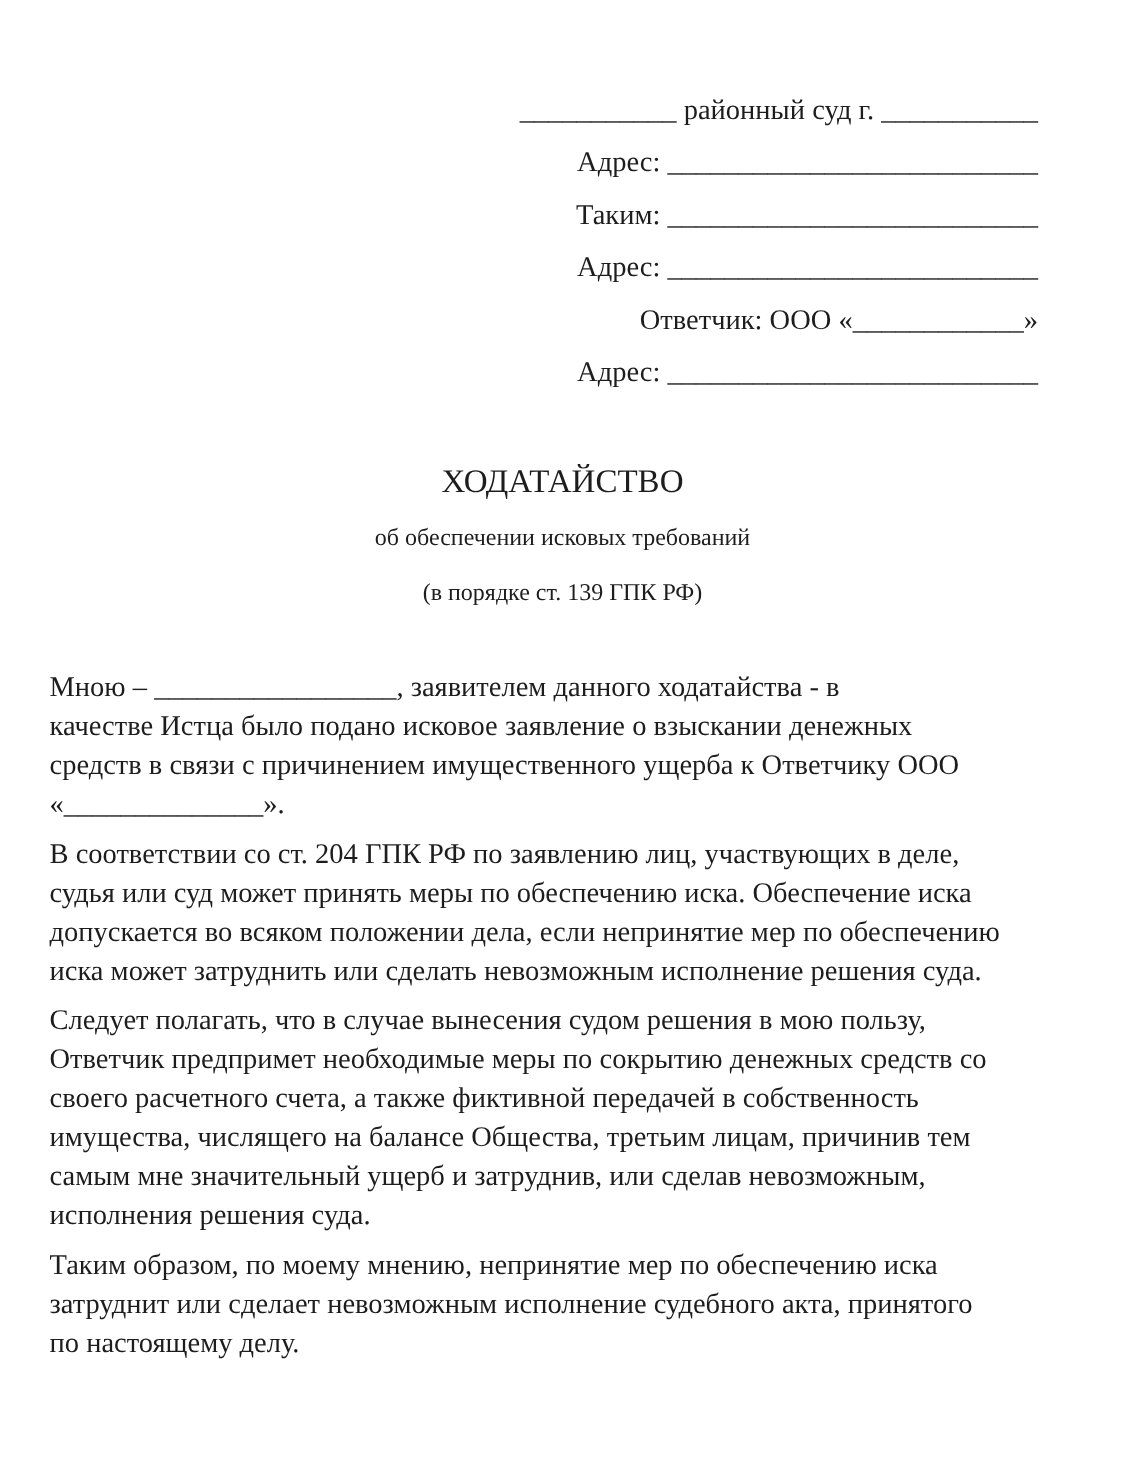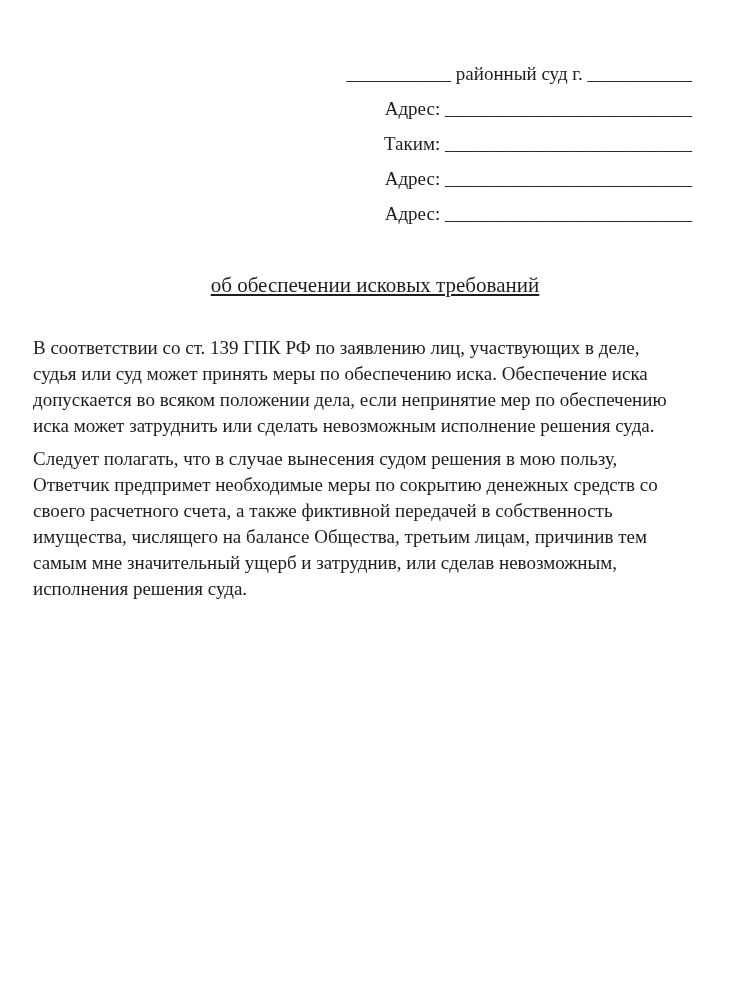--- a/index.html
+++ b/index.html
@@ -29,24 +29,23 @@
   }
   .title-block {
     margin-top: 42px;
     text-align: center;
   }
   .doc-title {
     font-size: 22px;
     line-height: 26px;
   }
   .doc-subtitle {
-    font-size: 21px;
+    font-size: 16px;
     line-height: 24px;
     margin-top: 13px;
-    text-decoration: underline;
   }
   .doc-body {
     margin-top: 38px;
     padding-left: 33px;
     padding-right: 28px;
     font-size: 19px;
     line-height: 26px;
     text-align: left;
   }
   .doc-body p.para {
@@ -57,33 +56,43 @@
 </head>
 <body>
 
 <div class="page">
 
   <div class="court-header">
     <div class="header-line">___________ районный суд г. ___________</div>
     <div class="header-line">Адрес: __________________________</div>
     <div class="header-line">Таким: __________________________</div>
     <div class="header-line">Адрес: __________________________</div>
+    <div class="header-line">Ответчик: ООО «____________»</div>
     <div class="header-line">Адрес: __________________________</div>
   </div>
 
   <div class="title-block">
+    <div class="doc-title">ХОДАТАЙСТВО</div>
     <div class="doc-subtitle">об обеспечении исковых требований</div>
+    <div class="doc-subtitle">(в порядке ст. 139 ГПК РФ)</div>
   </div>
 
   <div class="doc-body">
-    <p class="para">В соответствии со ст. 139 ГПК РФ по заявлению лиц, участвующих в деле,
+    <p class="para">Мною – _________________, заявителем данного ходатайства - в
+качестве Истца было подано исковое заявление о взыскании денежных
+средств в связи с причинением имущественного ущерба к Ответчику ООО
+«______________».</p>
+    <p class="para">В соответствии со ст. 204 ГПК РФ по заявлению лиц, участвующих в деле,
 судья или суд может принять меры по обеспечению иска. Обеспечение иска
 допускается во всяком положении дела, если непринятие мер по обеспечению
 иска может затруднить или сделать невозможным исполнение решения суда.</p>
     <p class="para">Следует полагать, что в случае вынесения судом решения в мою пользу,
 Ответчик предпримет необходимые меры по сокрытию денежных средств со
 своего расчетного счета, а также фиктивной передачей в собственность
 имущества, числящего на балансе Общества, третьим лицам, причинив тем
 самым мне значительный ущерб и затруднив, или сделав невозможным,
 исполнения решения суда.</p>
+    <p class="para">Таким образом, по моему мнению, непринятие мер по обеспечению иска
+затруднит или сделает невозможным исполнение судебного акта, принятого
+по настоящему делу.</p>
   </div>
 
 </div>
 
 </body></html>

